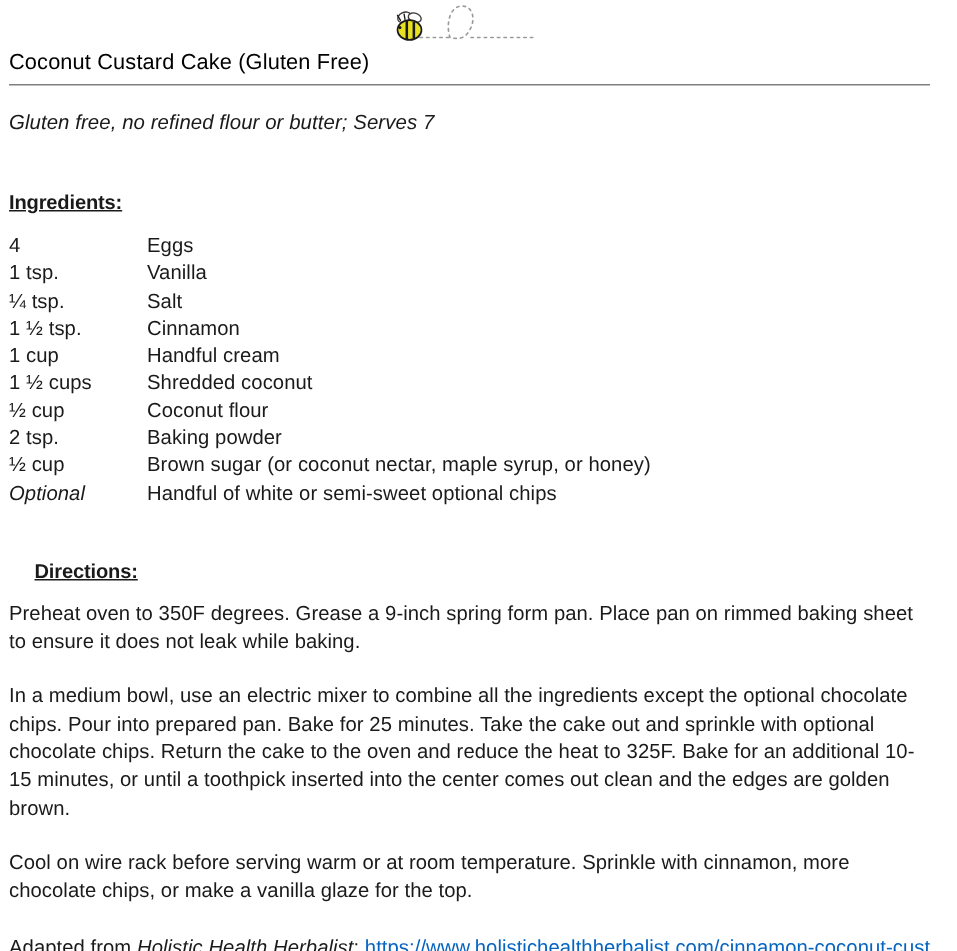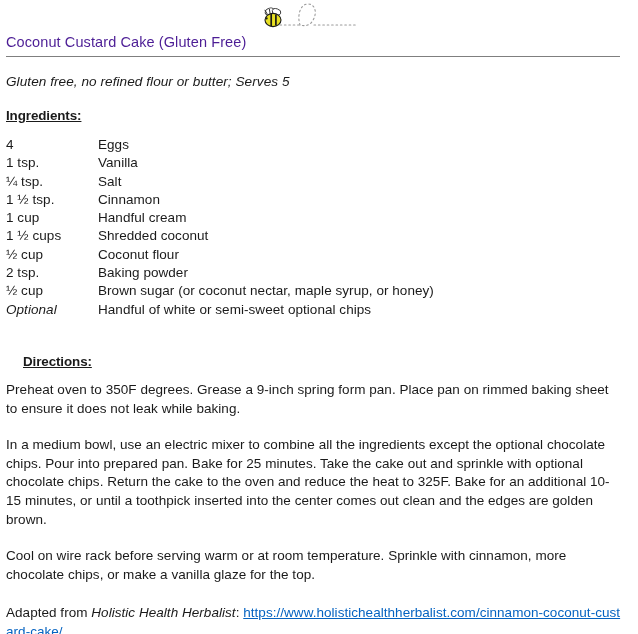--- a/index.html
+++ b/index.html
@@ -34,21 +34,21 @@
     width: 110px;
     height: 34px;
   }
 
   
   .doc-title {
     font-size: 14.5px;
     line-height: 17px;
     letter-spacing: 0.1px;
     padding-bottom: 5px;
-    color: #4c1d95;
+    color: #000000;
     white-space: nowrap;
   }
   .title-rule {
     border: 0;
     border-top: 1px solid #7f7f7f;
     margin: 0 0 0 0;
     width: 614px;
   }
 
   
@@ -61,21 +61,21 @@
   }
 
   
   .section-heading {
     font-weight: bold;
     text-decoration: underline;
     font-size: 13.4px;
     line-height: 17px;
     letter-spacing: -0.1px;
   }
-  .heading-ingredients { margin-top: 17px; }
+  .heading-ingredients { margin-top: 36px; }
   .heading-directions  { margin-top: 34px; padding-left: 17px; }
 
   
   .ingredients {
     margin-top: 12px;
     border-collapse: collapse;
   }
   .ingredients td {
     padding: 0;
     font-size: 13.5px;
@@ -138,21 +138,21 @@
         <path d="M19.9,14.6 C19.9,20 19.9,20 19.9,25.6" stroke="#1a1a1a" stroke-width="1.7" fill="none"></path>
         <circle cx="10.6" cy="18.4" r="1.1" fill="#1a1a1a"></circle>
         <path d="M11,13.6 L9,10.2 M14,12.9 L13.4,9.4" stroke="#1a1a1a" stroke-width="0.9" fill="none" stroke-linecap="round"></path>
       </g>
     </svg>
   </div>
 
   <div class="doc-title">Coconut Custard Cake (Gluten Free)</div>
   <hr class="title-rule">
 
-  <div class="subtitle">Gluten free, no refined flour or butter; Serves 5</div>
+  <div class="subtitle">Gluten free, no refined flour or butter; Serves 7</div>
 
   <div class="section-heading heading-ingredients">Ingredients:</div>
 
   <table class="ingredients">
     <tbody>
       <tr>
         <td class="col-amount">4</td>
         <td>Eggs</td>
       </tr>
       <tr>

